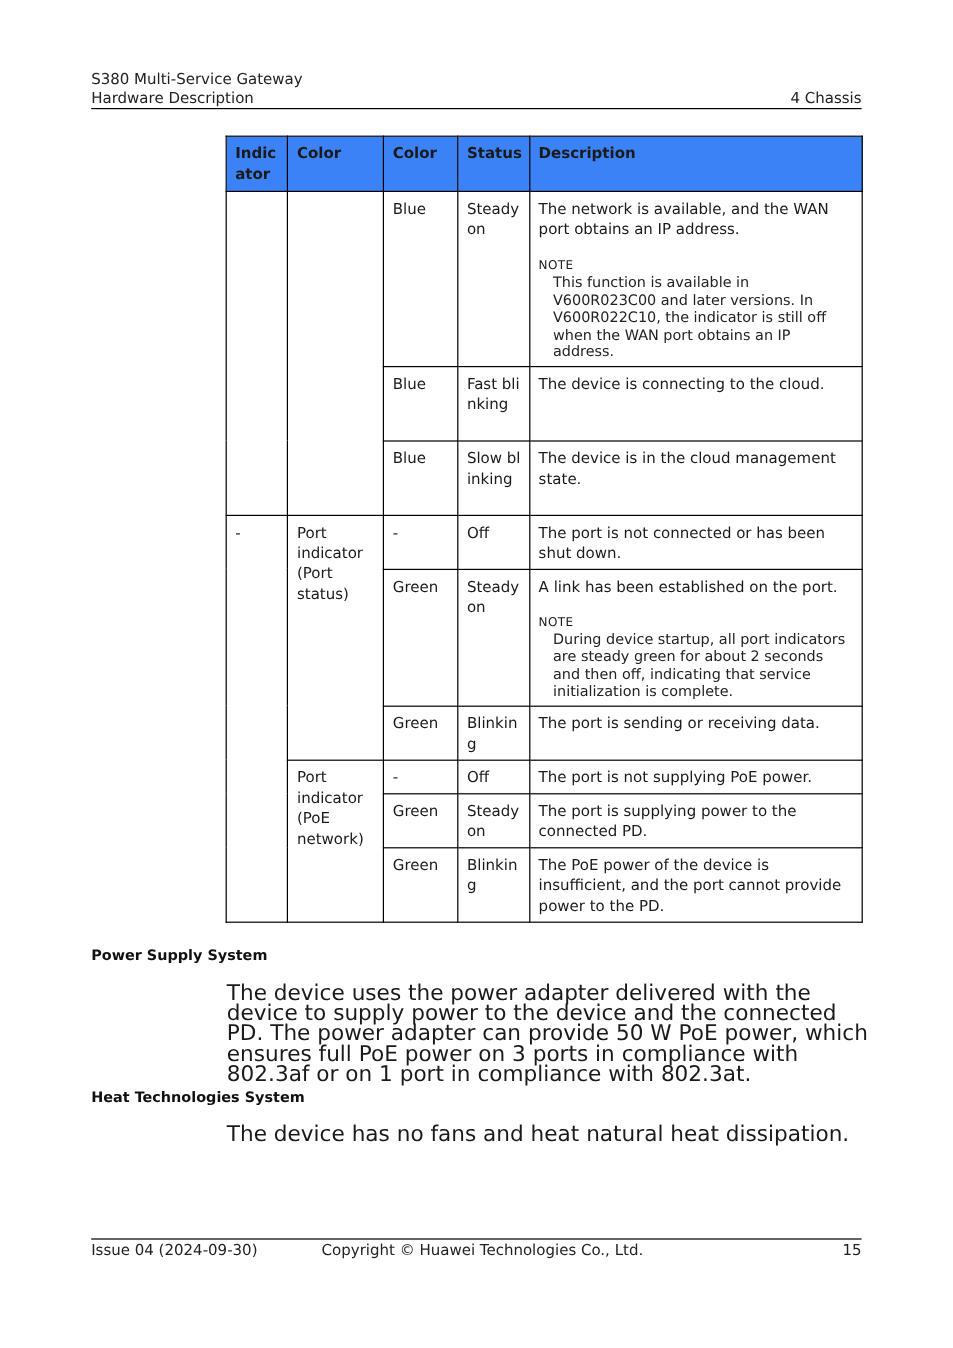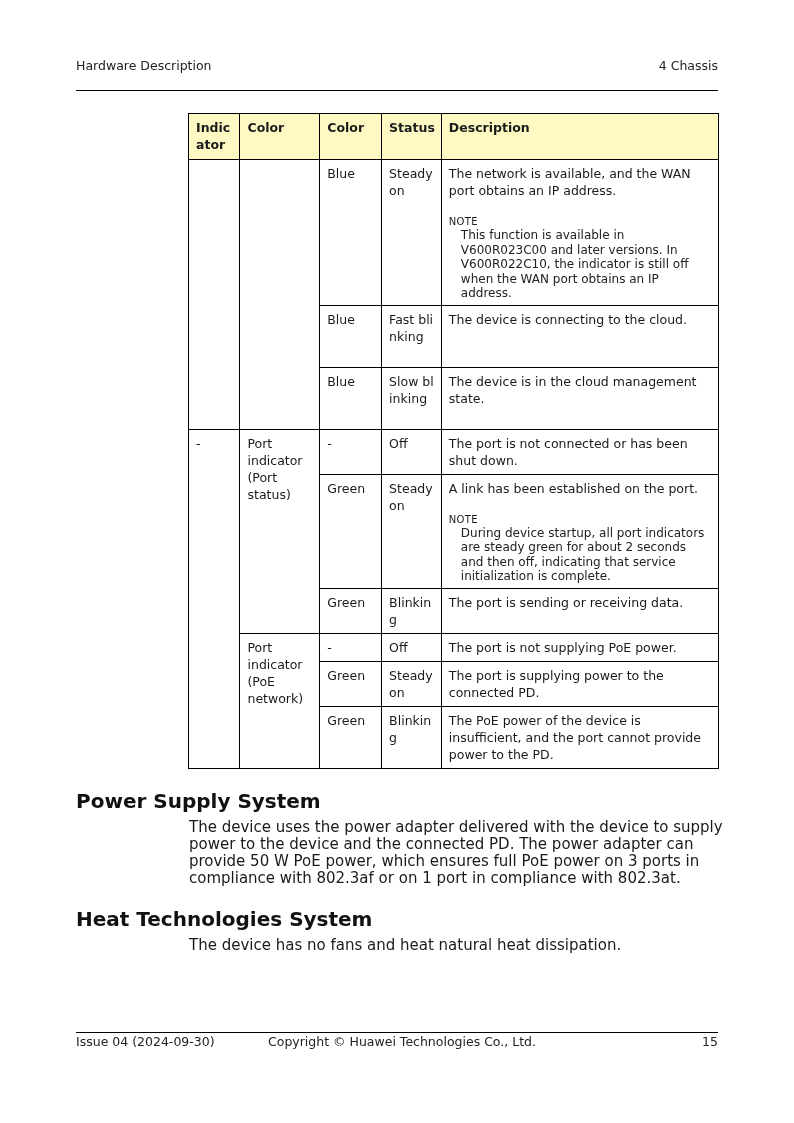--- a/index.html
+++ b/index.html
@@ -3,39 +3,40 @@
 <meta charset="utf-8">
 <style>
   html, body { margin: 0; padding: 0; background: #ffffff; }
   body { width: 794px; height: 1123px; position: relative; font-family: "DejaVu Sans", sans-serif; color: #1a1a1a; overflow: hidden; }
   .hdr { position: absolute; left: 76px; top: 58px; width: 642px; font-size: 12.5px; line-height: 16px; color: #222; }
   .hdr .row2 { display: flex; justify-content: space-between; }
   .hdr-rule { position: absolute; left: 76px; top: 90px; width: 642px; height: 1px; background: #000; }
 
   table.ind { position: absolute; left: 188px; top: 113px; width: 531px; border-collapse: collapse; font-size: 12.5px; line-height: 17px; }
   table.ind th, table.ind td { border: 1.5px solid #000; vertical-align: top; text-align: left; padding: 5px 6px 4px 7px; }
-  table.ind th { background: #fef9c3; font-weight: bold; height: 36px; }
+  table.ind th { background: #3b82f6; font-weight: bold; height: 36px; }
   col.c1 { width: 52px; } col.c2 { width: 80px; } col.c3 { width: 62px; } col.c4 { width: 57px; } col.c5 { width: 280px; }
   .note-label { font-weight: normal; font-size: 10px; margin-top: 16px; line-height: 13px; letter-spacing: 0.3px; }
   .note-text { font-size: 12px; line-height: 14.5px; padding-left: 12px; color: #222; }
   .wrap { word-break: break-all; }
 
-  h2 { position: absolute; left: 76px; margin: 0; font-size: 20px; font-weight: bold; color: #111; }
-  .para { position: absolute; left: 189px; width: 535px; font-size: 15px; line-height: 17px; margin: 0; color: #1a1a1a; }
+  h2 { position: absolute; left: 76px; margin: 0; font-size: 12px; font-weight: bold; color: #111; }
+  .para { position: absolute; left: 189px; width: 535px; font-size: 18px; line-height: 17px; margin: 0; color: #1a1a1a; }
 
   .ftr-rule { position: absolute; left: 76px; top: 1032px; width: 642px; height: 1px; background: #000; }
   .ftr { position: absolute; left: 76px; top: 1034px; width: 642px; font-size: 12.5px; line-height: 16px; color: #222; }
   .ftr .issue { position: absolute; left: 0; }
   .ftr .copy { position: absolute; left: 192px; }
   .ftr .page { position: absolute; right: 0; }
 </style>
 </head>
 <body>
 
 <div class="hdr">
+  <div>S380 Multi-Service Gateway</div>
   <div class="row2">
     <span>Hardware Description</span>
     <span>4 Chassis</span>
   </div>
 </div>
 <div class="hdr-rule"></div>
 
 <table class="ind">
   <colgroup>
       <col class="c1">

